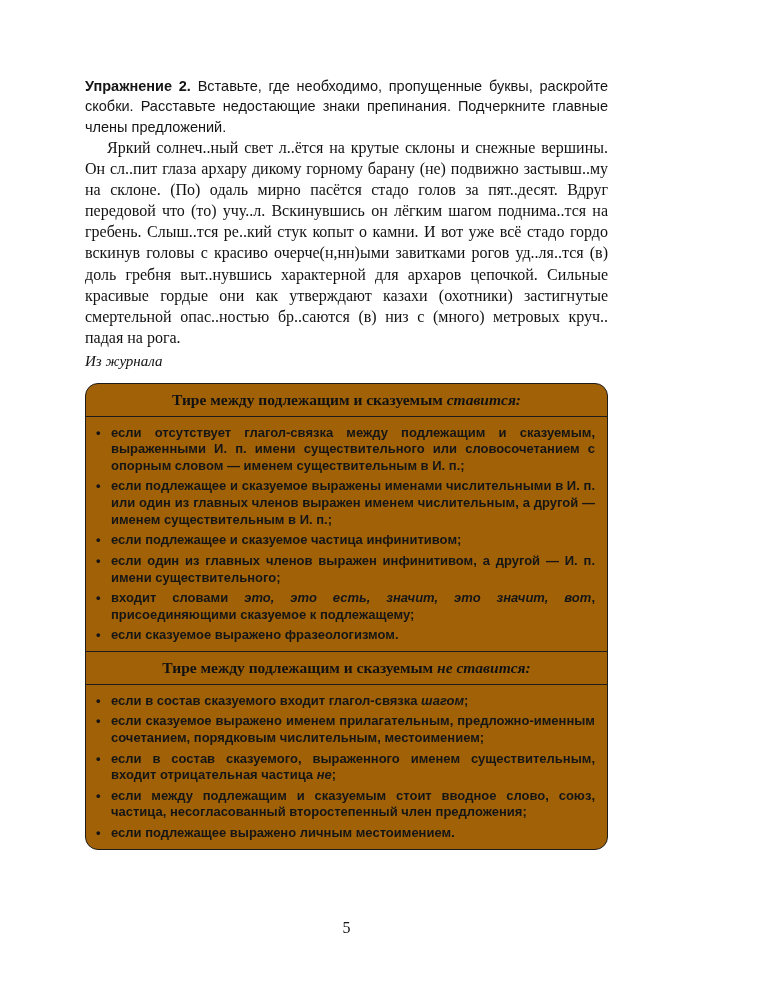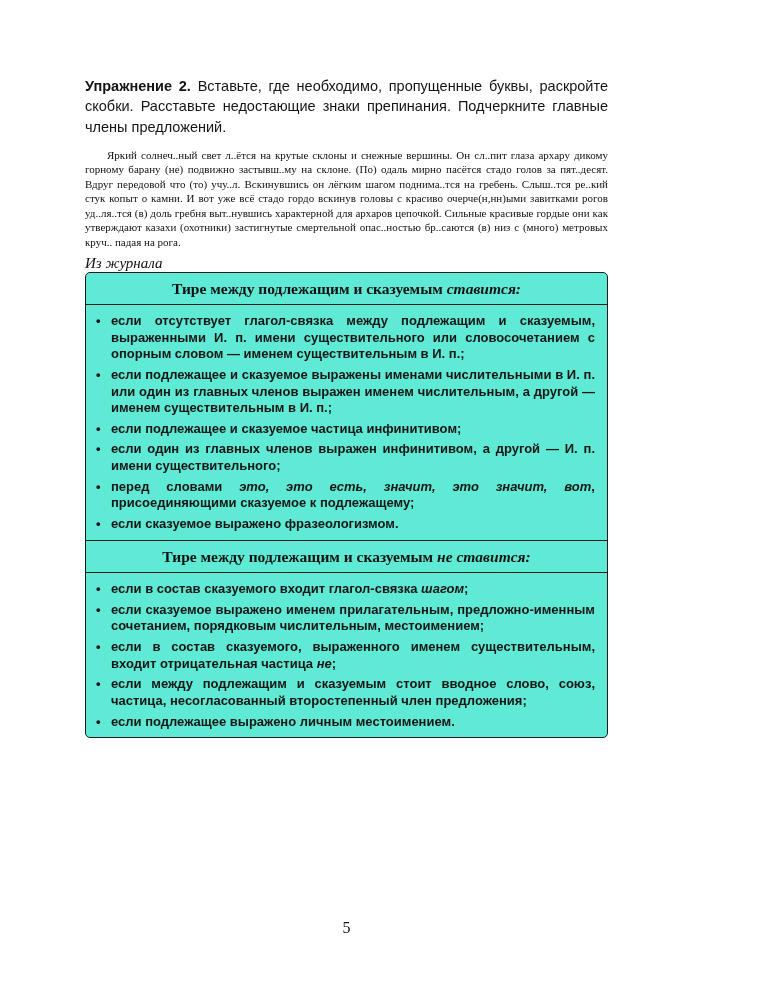--- a/index.html
+++ b/index.html
@@ -10,29 +10,30 @@
     padding:76px 85px 0 85px;
     font-family:"Liberation Serif",serif;
     overflow:hidden;
   }
   .exercise{
     font-family:"Liberation Sans",sans-serif;
     font-size:14.5px;line-height:1.4;
     text-align:justify;color:#151515;
   }
   .exercise .ex-label{font-weight:bold;}
-  .bodytext{margin-top:11px;font-size:11px;line-height:1.32;text-align:justify;}
+  .bodytext{font-size:16px;line-height:1.32;text-align:justify;}
   .bodytext p{margin:0 0 5px 0;text-indent:22px;}
   .attribution{
     text-align:left;font-style:italic;font-size:15px;
     margin:2px 36px 0 0;
   }
   .rulebox{
-    border:1.6px solid #1c1c1c;border-radius:5px;
-    overflow:hidden;background:#5eead4;
+    margin-top:13px;
+    border:1.6px solid #1c1c1c;border-radius:13px;
+    overflow:hidden;background:#a16207;
   }
   .rule-header{
     text-align:center;font-weight:bold;
     font-size:15.5px;line-height:1.2;
     padding:7px 10px 6px 10px;
     font-family:"Liberation Serif",serif;
   }
   .rule-header .em{font-style:italic;}
   .rule-header.bordered{border-top:1.6px solid #1c1c1c;}
   .rule-list{
@@ -84,21 +85,21 @@
         <li>
           <span class="bullet">•</span>
           <span class="li-text"><span>если подлежащее и сказуемое частица инфинитивом;</span></span>
         </li>
         <li>
           <span class="bullet">•</span>
           <span class="li-text"><span>если один из главных членов выражен инфинитивом, а другой — И. п. имени существительного;</span></span>
         </li>
         <li>
           <span class="bullet">•</span>
-          <span class="li-text"><span>перед словами </span><span class="em">это, это есть, значит, это значит, вот</span><span>, присоединяющими сказуемое к подлежащему;</span></span>
+          <span class="li-text"><span>входит словами </span><span class="em">это, это есть, значит, это значит, вот</span><span>, присоединяющими сказуемое к подлежащему;</span></span>
         </li>
         <li>
           <span class="bullet">•</span>
           <span class="li-text"><span>если сказуемое выражено фразеологизмом.</span></span>
         </li>
       </ul>
 
     <div class="rule-header bordered">
       <span>Тире между подлежащим и сказуемым </span><span class="em">не ставится:</span>
     </div>

